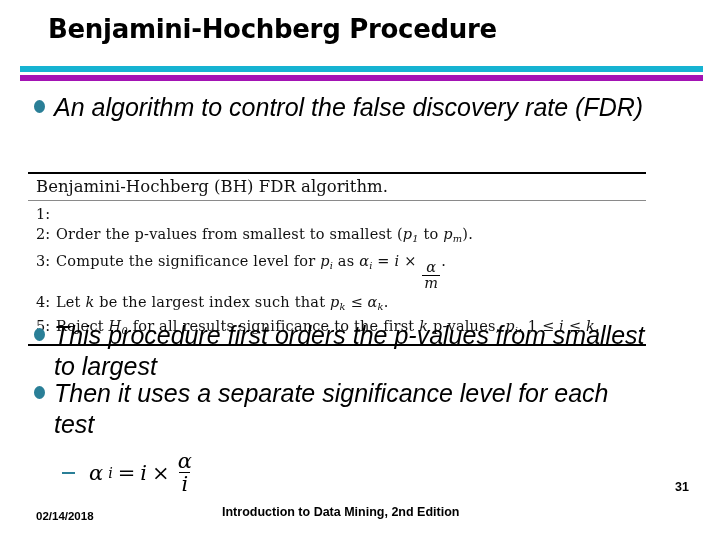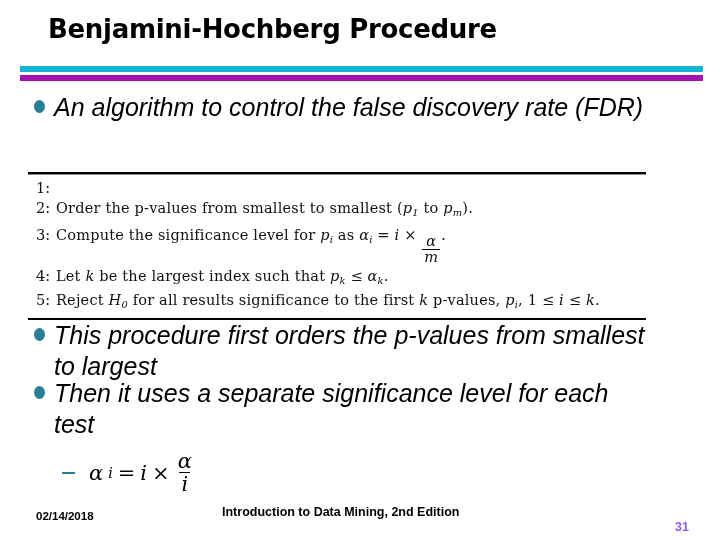--- a/index.html
+++ b/index.html
@@ -172,44 +172,45 @@
     position: absolute;
     left: 222px;
     top: 505px;
     font-size: 12.5px;
     font-weight: bold;
     color: #000000;
   }
   .footer-page {
     position: absolute;
     left: 675px;
-    top: 520px;
+    top: 480px;
     font-size: 12.5px;
     font-weight: bold;
-    color: #8b5cf6;
+    color: #000000;
   }
 </style>
 </head>
 <body>
 
 <div class="slide-title">Benjamini-Hochberg Procedure</div>
 
 <div class="divider">
   <div class="bar-cyan"></div>
   <div class="bar-gap"></div>
   <div class="bar-purple"></div>
 </div>
 
 <div class="bullet-row" id="bullet-1">
   <span class="bullet-dot"></span>
   <span class="bullet-text">An algorithm to control the false discovery rate (FDR)</span>
 </div>
 
 <div class="algo-block">
   <div class="rule-top"></div>
+  <div class="algo-title">Benjamini-Hochberg (BH) FDR algorithm.</div>
   <div class="rule-mid"></div>
   <div class="algo-lines" id="algo-lines">
       <div class="algo-line">
         <span class="lineno">1:</span>
       </div>
       <div class="algo-line">
         <span class="lineno">2:</span>
         <span class="linebody"><span>Order  the  p-values  from  smallest  to  smallest  (</span><span class="math">p</span><span class="sub">1</span><span> to </span><span class="math">p</span><span class="sub">m</span><span>).</span></span>
       </div>
       <div class="algo-line tall">

